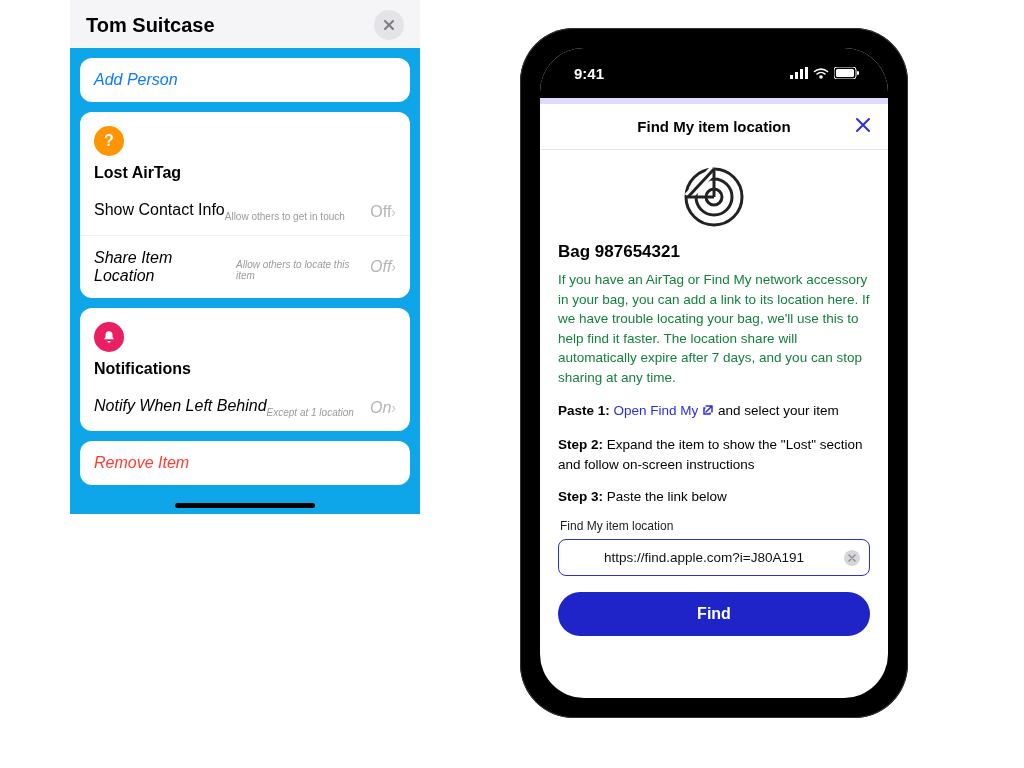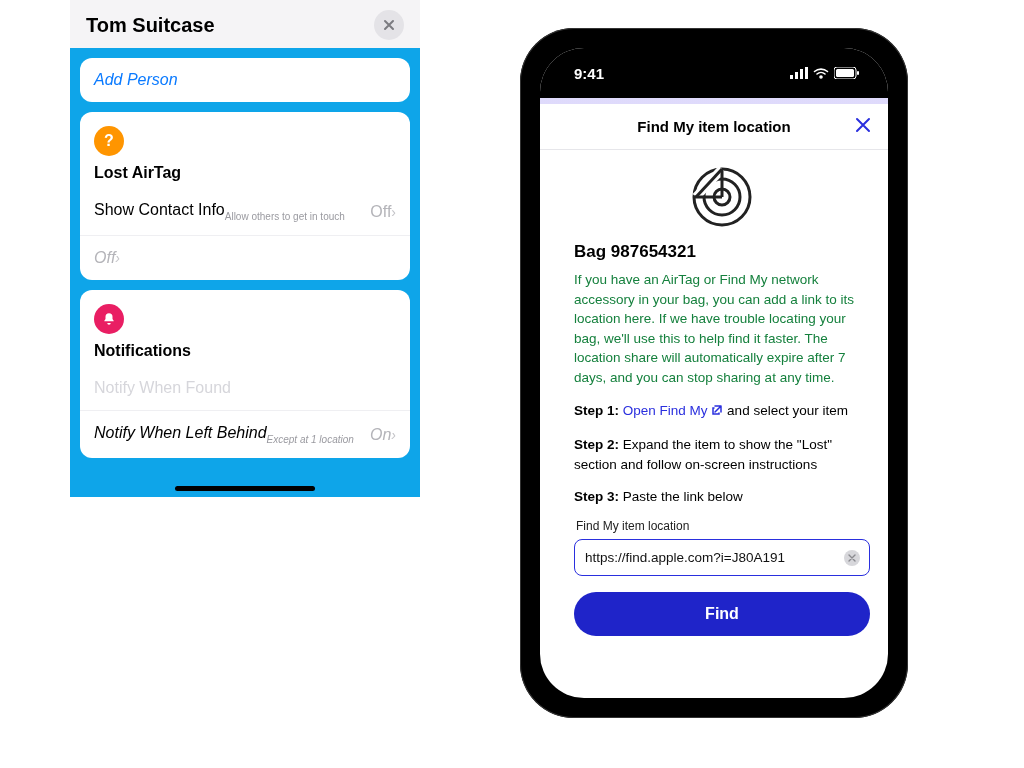--- a/index.html
+++ b/index.html
@@ -124,35 +124,35 @@
     display:flex; align-items:center; justify-content:center;
     position:relative;
     padding: 14px 0;
     border-bottom: 1px solid #e6e6ea;
   }
   .modal-title { font-size: 15px; font-weight: 700; }
   .modal-close {
     position:absolute; right:16px; top:12px;
     color:#2a2fde; font-size:20px; font-weight:400;
   }
-  .modal-body { padding: 12px 18px 16px 18px; overflow:hidden;margin-left:16px; }
+  .modal-body { padding: 12px 18px 16px 18px; overflow:hidden; }
   .radar {
     display:flex; justify-content:center; margin: 4px 0 14px 0;
   }
   .bag-title { font-size: 17px; font-weight:700; margin-bottom:8px; }
   .bag-desc { font-size: 13.5px; line-height:1.45; color:#15803d; margin-bottom:14px; }
   .step { font-size: 13.5px; line-height:1.5; margin-bottom:12px; }
   .step b { font-weight:700; }
   .inline-link { color:#2a2fde; }
   .ext-icon { display:inline-block; vertical-align:-1px; }
   .field-label { font-size: 12px; color:#222; margin: 6px 0 6px 2px; }
   .url-input {
     width:100%; border:1.5px solid #2a2fde; border-radius:8px;
     padding:10px 30px 10px 10px; font-size:13.5px; color:#111;
-    font-family:inherit; position:relative;
+    font-family:inherit; position:relative;text-align:center;
   }
   .input-wrap { position:relative; }
   .clear-dot {
     position:absolute; right:10px; top:50%; transform:translateY(-50%);
     width:16px; height:16px; border-radius:50%; background:#d7d7db;
     display:flex; align-items:center; justify-content:center;
     font-size:10px; color:#8a8a8f;
   }
   .save-btn {
     margin-top:16px; width:100%;
@@ -189,52 +189,56 @@
         <div class="row-text">
           <span class="row-title">Show Contact Info</span>
           <span class="row-sub">Allow others to get in touch</span>
         </div>
         <div class="row-value">
           <span>Off</span>
           <span class="chevron">›</span>
         </div>
       </div>
       <div class="card-row">
+        <div class="row-text">
+          <span class="row-title">Share Item Location</span>
+          <span class="row-sub">Allow others to locate this item</span>
+        </div>
         <div class="row-value">
           <span>Off</span>
           <span class="chevron">›</span>
         </div>
       </div>
     </div>
 
     <div class="card">
       <div style="padding:14px 14px 0 14px">
         <div class="section-icon icon-pink">
           <svg width="14" height="14" viewBox="0 0 24 24" fill="#fff">
               <path d="M12 2a6 6 0 0 0-6 6v4l-2 3v1h16v-1l-2-3V8a6 6 0 0 0-6-6zm0 20a3 3 0 0 0 3-3H9a3 3 0 0 0 3 3z"></path>
             </svg>
         </div>
       </div>
       <div class="section-title">Notifications</div>
       <div class="card-row">
-        <span class="row-title disabled">Notify When Found</span>
-      </div>
-      <div class="card-row">
         <div class="row-text">
           <span class="row-title">Notify When Left Behind</span>
           <span class="row-sub">Except at 1 location</span>
         </div>
         <div class="row-value">
           <span>On</span>
           <span class="chevron">›</span>
         </div>
       </div>
     </div>
 
     <div class="card">
+      <div class="card-row">
+        <span class="link-red">Remove Item</span>
+      </div>
     </div>
 
     <div class="home-indicator"></div>
   </div>
 </div>
 
 <div class="phone">
   <div class="island"></div>
   <div class="phone-screen">
     <div class="status-bar">
@@ -282,21 +286,21 @@
           <path d="M31 3 L5 31" stroke="#222" stroke-width="3" fill="none"></path>
           <line x1="31" y1="3" x2="31" y2="31" stroke="#222" stroke-width="3"></line>
           <line x1="3" y1="31" x2="31" y2="31" stroke="#222" stroke-width="3"></line>
         </svg>
       </div>
 
       <div class="bag-title">Bag 987654321</div>
       <div class="bag-desc">If you have an AirTag or Find My network accessory in your bag, you can add a link to its location here. If we have trouble locating your bag, we'll use this to help find it faster. The location share will automatically expire after 7 days, and you can stop sharing at any time.</div>
 
       <div class="step">
-        <b>Step 1:</b>
+        <b>Paste 1:</b>
         <a class="inline-link">
           <span>Open Find My</span>
           <span class="ext-icon">
             <svg width="12" height="12" viewBox="0 0 12 12">
                 <path d="M4 2h6v6M10 2 L4 8" stroke="#2a2fde" stroke-width="1.5" fill="none" stroke-linecap="round" stroke-linejoin="round"></path>
                 <path d="M8 9v1H2V4h1" stroke="#2a2fde" stroke-width="1.5" fill="none" stroke-linecap="round"></path>
               </svg>
           </span>
         </a><span> and select your item</span>
       </div>

